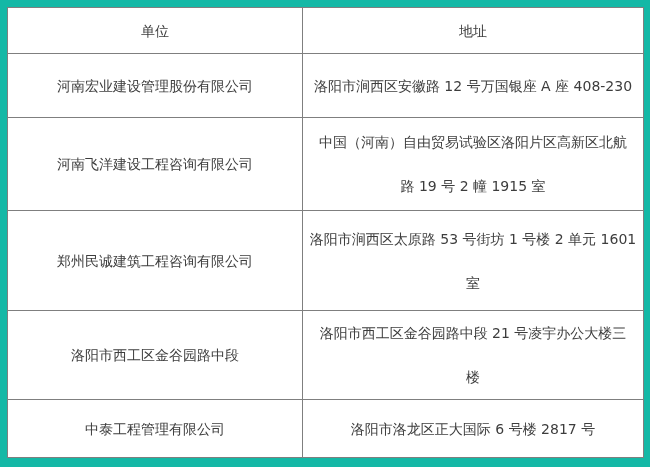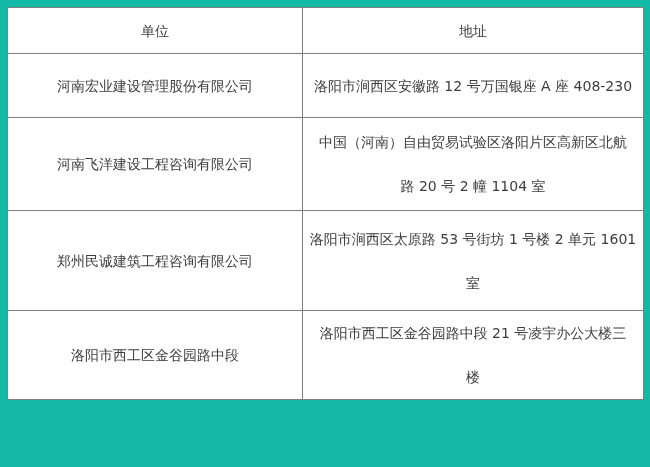--- a/index.html
+++ b/index.html
@@ -74,36 +74,44 @@
         <td>
           <div class="line">洛阳市涧西区安徽路 12 号万国银座 A 座 408-230</div>
         </td>
       </tr>
       <tr class="row-2">
         <td>
           <div class="line">河南飞洋建设工程咨询有限公司</div>
         </td>
         <td>
           <div class="line">中国（河南）自由贸易试验区洛阳片区高新区北航</div>
-          <div class="line">路 20 号 2 幢 1104 室</div>
+          <div class="line">路 19 号 2 幢 1915 室</div>
         </td>
       </tr>
       <tr class="row-3">
         <td>
           <div class="line">郑州民诚建筑工程咨询有限公司</div>
         </td>
         <td>
           <div class="line">洛阳市涧西区太原路 53 号街坊 1 号楼 2 单元 1601</div>
           <div class="line">室</div>
         </td>
       </tr>
       <tr class="row-4">
         <td>
           <div class="line">洛阳市西工区金谷园路中段</div>
         </td>
         <td>
           <div class="line">洛阳市西工区金谷园路中段 21 号凌宇办公大楼三</div>
           <div class="line">楼</div>
         </td>
       </tr>
+      <tr class="row-5">
+        <td>
+          <div class="line">中泰工程管理有限公司</div>
+        </td>
+        <td>
+          <div class="line">洛阳市洛龙区正大国际 6 号楼 2817 号</div>
+        </td>
+      </tr>
     </tbody>
   </table>
 </div>
 
 </body></html>

